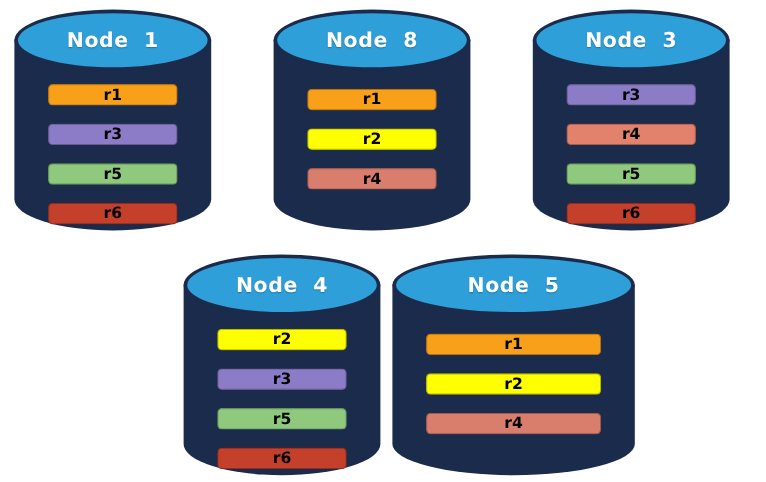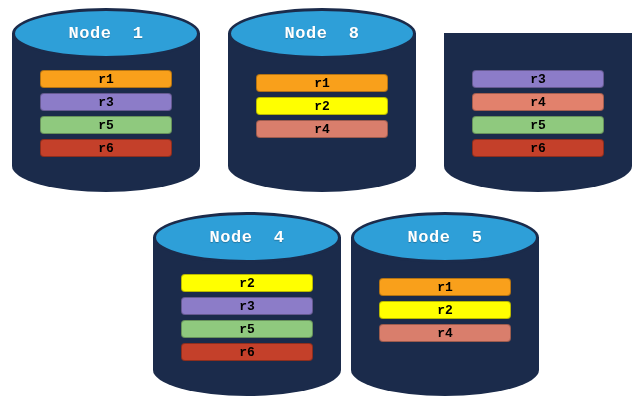--- a/index.html
+++ b/index.html
@@ -9,21 +9,21 @@
     font-family: "DejaVu Sans", sans-serif;
     overflow: hidden;
   }
   .canvas {
     position: relative;
     width: 638px; height: 402px;
     background: #ffffff;
   }
   .node {
     position: absolute;
-    width: 188px; height: 184px; font-family: Liberation Mono, monospace;
+    width: 164px; height: 184px;
   }
   .cyl-body {
     position: absolute;
     left: 0; right: 0; top: 25px; bottom: 0;
     background: var(--cyl-body, #1B2B4B);
     border-radius: 0 0 50% 50% / 0 0 26px 26px;
     z-index: 0;
   }
   .cyl-top {
     position: absolute;
@@ -39,21 +39,21 @@
     color: #ffffff;
     font-weight: bold;
     font-size: 17px;
     white-space: pre;
     letter-spacing: 0.5px;
     text-shadow: 0 1px 1px rgba(0,0,0,0.25);
   }
   .bars {
     position: absolute;
     left: 28px; right: 28px; top: 62px;
-    display: flex; flex-direction: column; gap: 5px;
+    display: flex; flex-direction: column; gap: 15px;
     z-index: 2;
   }
   .bars.bars-3 { top: 66px; }
   .bar {
     height: 18px;
     border-radius: 4px;
     border: 1px solid rgba(0,0,0,0.28);
     box-sizing: border-box;
     display: flex; align-items: center; justify-content: center;
     font-size: 13px;
@@ -87,20 +87,23 @@
     </div>
     <div class="bars bars-3">
       <div class="bar" style="background: rgb(249, 160, 27);">r1</div>
       <div class="bar" style="background: rgb(255, 255, 0);">r2</div>
       <div class="bar" style="background: rgb(217, 126, 108);">r4</div>
     </div>
   </div>
 
   <div class="node" style="left:444px; top:8px;">
     <div class="cyl-body"></div>
+    <div class="cyl-top">
+      <span class="node-title">Node  3</span>
+    </div>
     <div class="bars">
       <div class="bar" style="background: rgb(140, 124, 200);">r3</div>
       <div class="bar" style="background: rgb(226, 129, 108);">r4</div>
       <div class="bar" style="background: rgb(143, 201, 126);">r5</div>
       <div class="bar" style="background: rgb(196, 64, 42);">r6</div>
     </div>
   </div>
 
   <div class="node" style="left:121px; top:212px;margin-left:32px;">
     <div class="cyl-body"></div>
@@ -108,21 +111,21 @@
       <span class="node-title">Node  4</span>
     </div>
     <div class="bars">
       <div class="bar" style="background: rgb(255, 255, 0);">r2</div>
       <div class="bar" style="background: rgb(140, 124, 200);">r3</div>
       <div class="bar" style="background: rgb(143, 201, 126);">r5</div>
       <div class="bar" style="background: rgb(196, 64, 42);">r6</div>
     </div>
   </div>
 
-  <div class="node" style="left:351px; top:212px;">
+  <div class="node" style="left:327px; top:212px;padding-left:38px;">
     <div class="cyl-body"></div>
     <div class="cyl-top">
       <span class="node-title">Node  5</span>
     </div>
     <div class="bars bars-3">
       <div class="bar" style="background: rgb(249, 160, 27);">r1</div>
       <div class="bar" style="background: rgb(255, 255, 0);">r2</div>
       <div class="bar" style="background: rgb(217, 126, 108);">r4</div>
     </div>
   </div>

